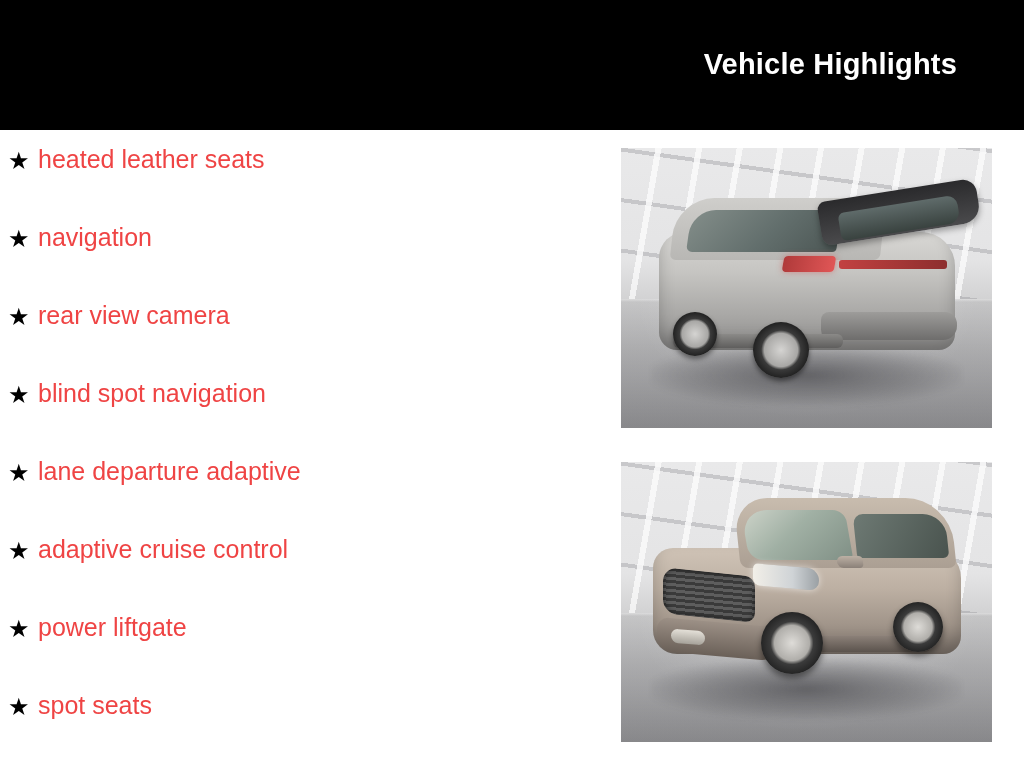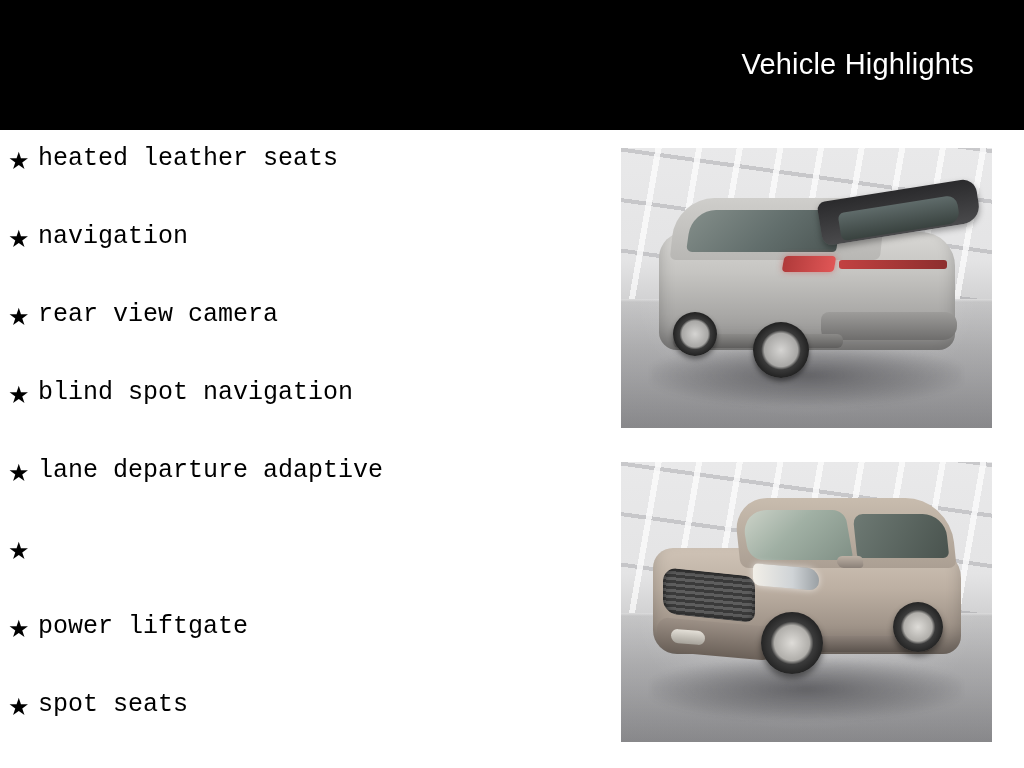--- a/index.html
+++ b/index.html
@@ -25,25 +25,25 @@
   .header-bar {
     position: absolute;
     left: 0;
     top: 0;
     width: 1024px;
     height: 130px;
     background: #000000;
   }
   .header-title {
     position: absolute;
-    right: 50px;
+    right: 67px;
     top: 48px;
     color: #ffffff;
     font-size: 29px;
-    font-weight: normal;
+    font-weight: bold;
     letter-spacing: 0.2px;
     white-space: nowrap;
   }
 
   
   .content {
     position: absolute;
     left: 0;
     top: 130px;
     width: 1024px;
@@ -69,23 +69,22 @@
     flex: 0 0 30px;
     font-size: 24px;
     line-height: 30px;
     color: #000000;
     text-align: left;
     padding-top: 2px;
   }
   .feature-label {
     font-size: 25px;
     line-height: 30px;
-    color: #000000;
+    color: #ef4444;
     white-space: nowrap;
-    font-family: Liberation Mono, monospace;
   }
 
   
   .photo {
     position: absolute;
     left: 621px;
     width: 371px;
     overflow: hidden;
     background: #c9c9c9;
   }
@@ -336,20 +335,21 @@
       <li class="feature-item">
         <span class="bullet-star">★</span>
         <span class="feature-label">blind spot navigation</span>
       </li>
       <li class="feature-item">
         <span class="bullet-star">★</span>
         <span class="feature-label">lane departure adaptive</span>
       </li>
       <li class="feature-item">
         <span class="bullet-star">★</span>
+        <span class="feature-label">adaptive cruise control</span>
       </li>
       <li class="feature-item">
         <span class="bullet-star">★</span>
         <span class="feature-label">power liftgate</span>
       </li>
       <li class="feature-item">
         <span class="bullet-star">★</span>
         <span class="feature-label">spot seats</span>
       </li>
     </ul>

